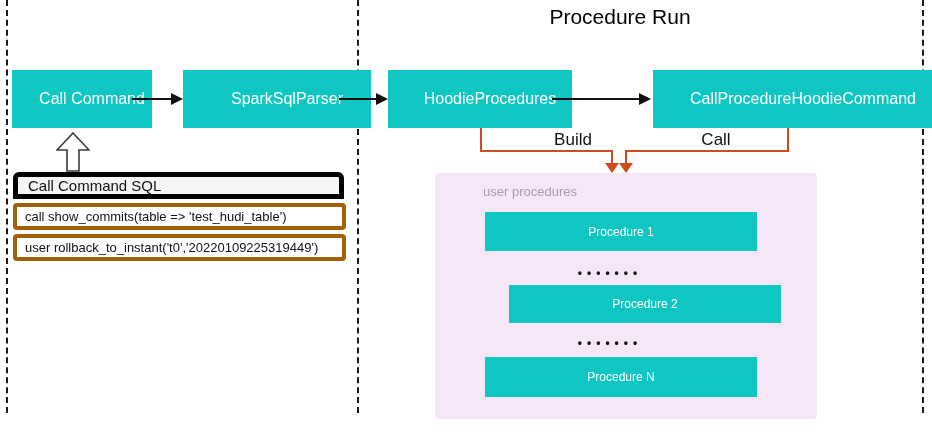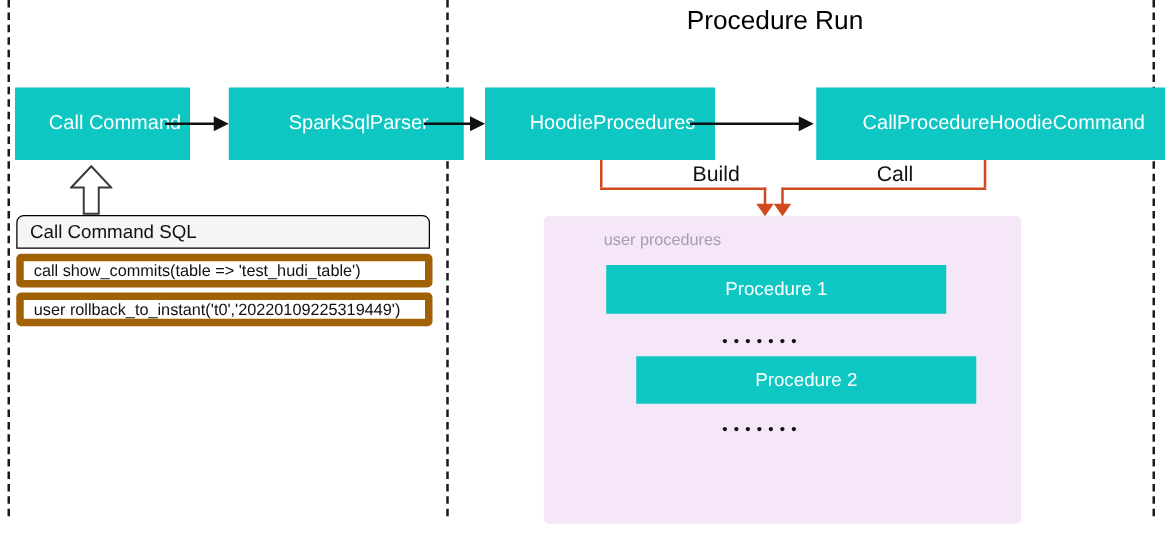--- a/index.html
+++ b/index.html
@@ -14,33 +14,33 @@
     text-align:right;font-size:16px;line-height:1.25;padding-left:20px;
   }
   .hline{position:absolute;height:0;border-top:2px solid #111;}
   .harrowhead{position:absolute;width:0;height:0;border-top:6px solid transparent;border-bottom:6px solid transparent;border-left:12px solid #111;}
   .oline-v{position:absolute;width:0;border-left:2px solid #d14a1e;}
   .oline-h{position:absolute;height:0;border-top:2px solid #d14a1e;}
   .oarrowhead{position:absolute;width:0;height:0;border-left:7px solid transparent;border-right:7px solid transparent;border-top:10px solid #d14a1e;}
   .edge-label{position:absolute;font-size:17px;color:#111;transform:translateX(-50%);white-space:nowrap;}
   .sql-panel-header{
     position:absolute;left:13px;top:172px;width:331px;height:27px;background:#f5f5f5;
-    border:1px solid #000000;border-radius:6px 6px 0 0;box-sizing:border-box;
+    border:5px solid #000000;border-radius:6px 6px 0 0;box-sizing:border-box;
     display:flex;align-items:center;padding-left:10px;font-size:15px;color:#111;
   }
   .sql-row{
     position:absolute;left:13px;width:333px;height:27px;background:#ffffff;
-    border:6px solid #a16207;border-radius:4px;box-sizing:border-box;
+    border:4px solid #a16207;border-radius:4px;box-sizing:border-box;
     display:flex;align-items:center;padding-left:8px;font-size:13px;color:#111;white-space:nowrap;
   }
   .purple-panel{position:absolute;left:435px;top:173px;width:382px;height:246px;background:#f5e7f7;border-radius:4px;}
   .purple-label{position:absolute;left:447px;top:184px;font-size:13px;color:#a79cae;margin-left:36px;}
   .proc-box{
     position:absolute;left:485px;width:272px;background:#0ec7c2;color:#ffffff;
-    display:flex;align-items:center;justify-content:center;font-size:15px;
+    display:flex;align-items:center;justify-content:center;font-size:12px;
   }
   .dots{
     position:absolute;left:610px;transform:translateX(-50%);font-size:12px;font-weight:bold;
     letter-spacing:5px;color:#111;white-space:nowrap;
   }
   .hollow-arrow{position:absolute;left:56px;top:132px;}
 </style>
 </head>
 <body>
 
@@ -87,14 +87,15 @@
   <div class="edge-label" style="left:573px;top:130px;">Build</div>
   <div class="edge-label" style="left:716px;top:130px;text-align:center;">Call</div>
 
   <div class="purple-panel"></div>
   <div class="purple-label">user procedures</div>
 
   <div class="proc-box" style="top:212px;height:39px;">Procedure 1</div>
   <div class="dots" style="top:266px;">•••••••</div>
   <div class="proc-box" style="top:285px;height:38px;margin-left:24px;">Procedure 2</div>
   <div class="dots" style="top:336px;">•••••••</div>
+  <div class="proc-box" style="top:357px;height:40px;">Procedure N</div>
 
 </div>
 
 </body></html>

